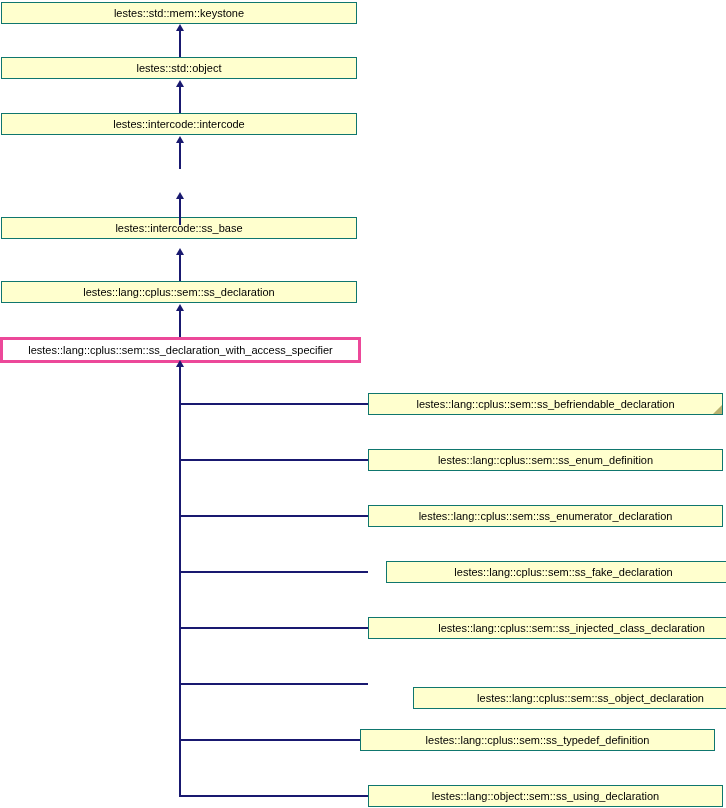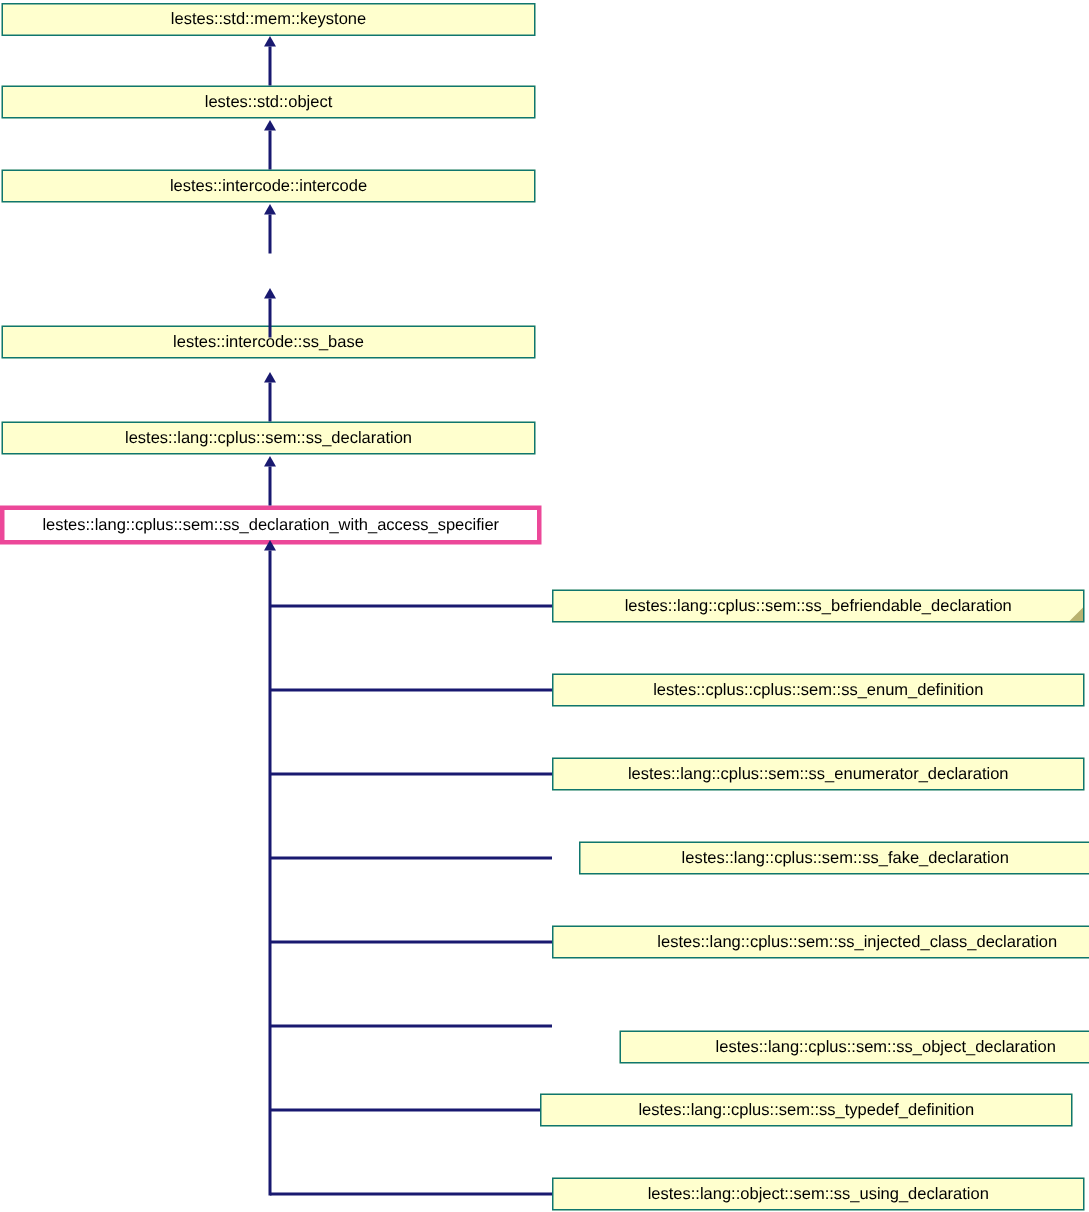--- a/index.html
+++ b/index.html
@@ -110,21 +110,21 @@
   <div class="hline" style="left:180px; top:627px; width:188px;"></div>
   <div class="hline" style="left:180px; top:683px; width:188px;"></div>
   <div class="hline" style="left:180px; top:739px; width:188px;"></div>
   <div class="hline" style="left:180px; top:795px; width:188px;"></div>
 
   <div class="node" style="left:368px; top:393px; width:353px;">
     <span class="lbl">lestes::lang::cplus::sem::ss_befriendable_declaration</span>
     <span class="fold"></span>
   </div>
   <div class="node" style="left:368px; top:449px; width:353px;">
-    <span class="lbl">lestes::cplus::cplus::sem::ss_enum_definition</span>
+    <span class="lbl">lestes::lang::cplus::sem::ss_enum_definition</span>
   </div>
   <div class="node" style="left:368px; top:505px; width:353px;">
     <span class="lbl">lestes::lang::cplus::sem::ss_enumerator_declaration</span>
   </div>
   <div class="node" style="left:386px; top:561px; width:353px;">
     <span class="lbl">lestes::lang::cplus::sem::ss_fake_declaration</span>
   </div>
   <div class="node" style="left:368px; top:617px; width:353px;padding-left:26px;">
     <span class="lbl">lestes::lang::cplus::sem::ss_injected_class_declaration</span>
   </div>

